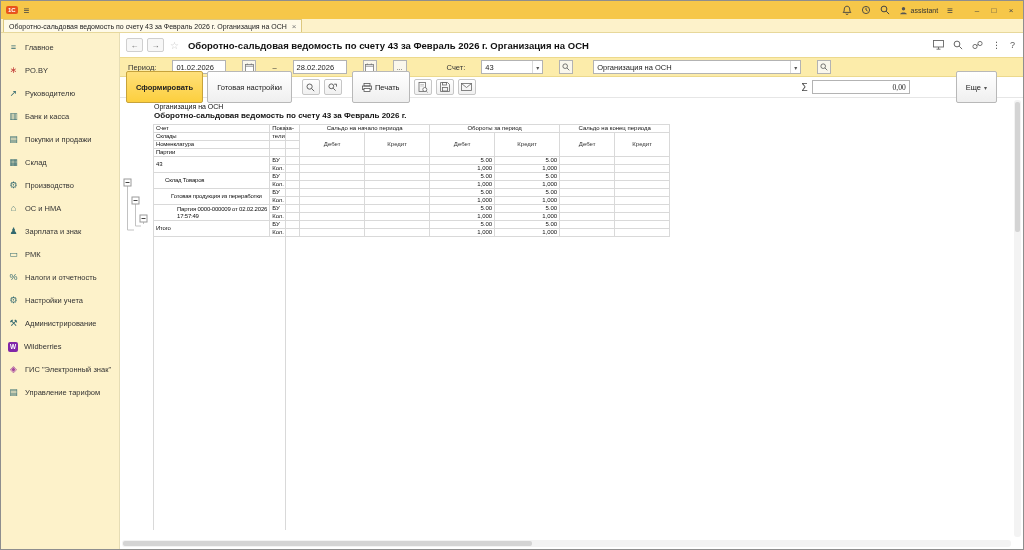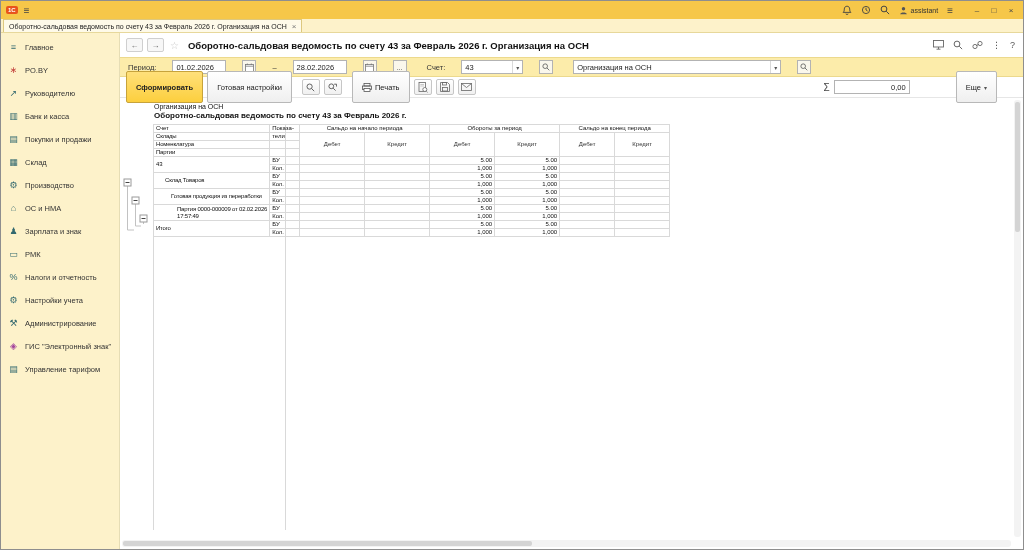--- a/index.html
+++ b/index.html
@@ -55,21 +55,21 @@
   .combo.org { width:208px; }
 
   .actions-row { height:21px; flex:none; display:flex; align-items:center; gap:4px; padding:0 8px 0 6px; border-bottom:1px solid #e6e6e6; }
   .btn { height:32px; border:1px solid #b8b8b8; border-radius:2px; background:linear-gradient(#ffffff,#efefef);
          font-size:7.5px; display:flex; align-items:center; justify-content:center; gap:3px; padding:0 9px; color:#222; white-space:nowrap; }
   .btn.primary { background:linear-gradient(#ffe07a,#fccf3e); border-color:#c7a33b; font-weight:bold; }
   .icon-btn { width:18px; height:16px; border:1px solid #c6c6c6; border-radius:2px; background:linear-gradient(#fff,#f0f0f0);
               display:flex; align-items:center; justify-content:center; flex:none; }
   .sum-wrap { margin-left:auto; display:flex; align-items:center; gap:4px; }
   .sigma { font-size:10px; color:#444; }
-  .fld.sum { width:76px; justify-content:flex-end; }
+  .fld.sum { width:98px; justify-content:flex-end;font-family:Liberation Serif, serif; }
   .btn.more { margin-left:42px; margin-right:18px; }
   .btn .arrow { font-size:6px; color:#555; }
 
   
   .report-area { flex:1; position:relative; overflow:hidden; }
   .rep-org { position:absolute; left:34px; top:5px; font-size:7px; color:#111; }
   .rep-heading { position:absolute; left:34px; top:13px; font-size:8px; font-weight:bold; color:#111; white-space:nowrap; }
   .vline { position:absolute; top:26px; width:1px; height:406px; background:#d9d9d9; }
   .vline.v1 { left:33px; } .vline.v2 { left:165px; }
   .gutter { position:absolute; left:2px; top:26px; }
@@ -185,20 +185,24 @@
         <span class="si-glyph">%</span>
         <span>Налоги и отчетность</span>
       </div>
     <div class="side-item">
         <span class="si-glyph">⚙</span>
         <span>Настройки учета</span>
       </div>
     <div class="side-item">
         <span class="si-glyph">⚒</span>
         <span>Администрирование</span>
+      </div>
+    <div class="side-item">
+        <span class="si-glyph wb">W</span>
+        <span>Wildberries</span>
       </div>
     <div class="side-item">
         <span class="si-glyph gis">◈</span>
         <span>ГИС "Электронный знак"</span>
       </div>
     <div class="side-item">
         <span class="si-glyph">▤</span>
         <span>Управление тарифом</span>
       </div>
   </div>
@@ -251,21 +255,21 @@
       <span class="fld date">28.02.2026</span>
       <span class="sq-btn">
         <svg width="9" height="9" viewBox="0 0 9 9">
             <rect x="0.5" y="1.5" width="8" height="7" fill="#fff" stroke="#777" stroke-width="0.8"></rect>
             <line x1="0.5" y1="3.2" x2="8.5" y2="3.2" stroke="#777" stroke-width="0.8"></line>
             <line x1="2.3" y1="0.5" x2="2.3" y2="2" stroke="#777" stroke-width="0.8"></line>
             <line x1="6.3" y1="0.5" x2="6.3" y2="2" stroke="#777" stroke-width="0.8"></line>
           </svg>
       </span>
       <span class="sq-btn">...</span>
-      <span style="margin-left:4px">Счет:</span>
+      <span style="margin-left:24px">Счет:</span>
       <span class="fld combo account">
         <span>43</span>
         <span class="arrow">▾</span>
       </span>
       <span class="sq-btn">
         <svg width="8" height="8" viewBox="0 0 9 9">
             <circle cx="3.6" cy="3.6" r="2.6" fill="none" stroke="#555" stroke-width="0.9"></circle>
             <line x1="5.6" y1="5.6" x2="8.2" y2="8.2" stroke="#555" stroke-width="0.9"></line>
           </svg>
       </span>

